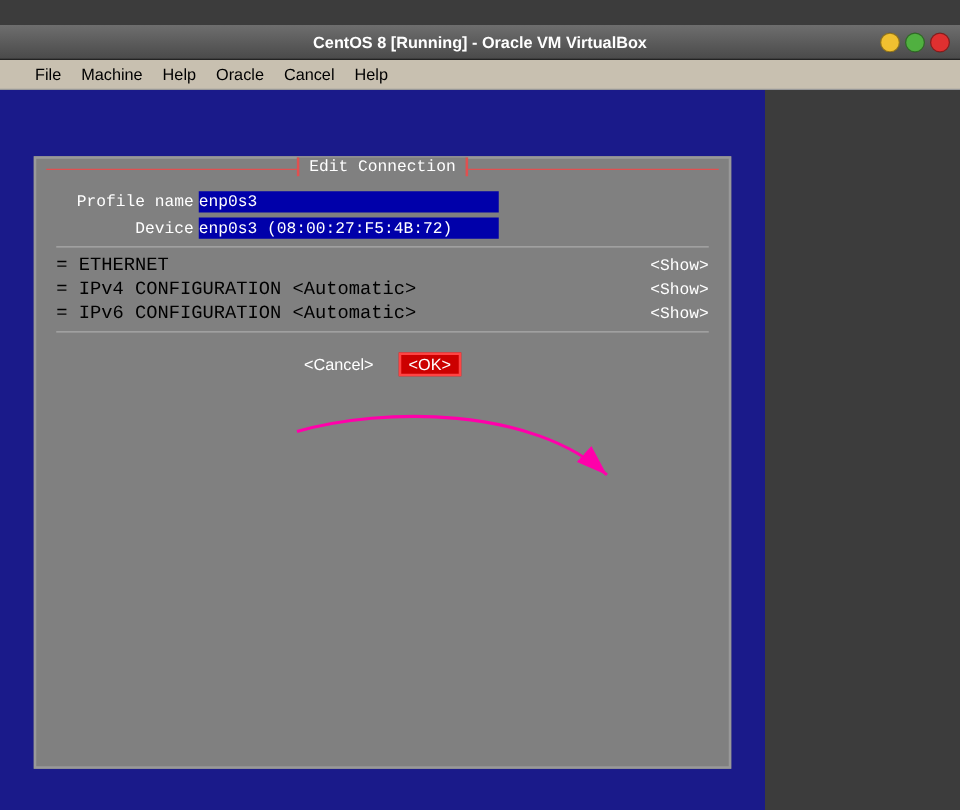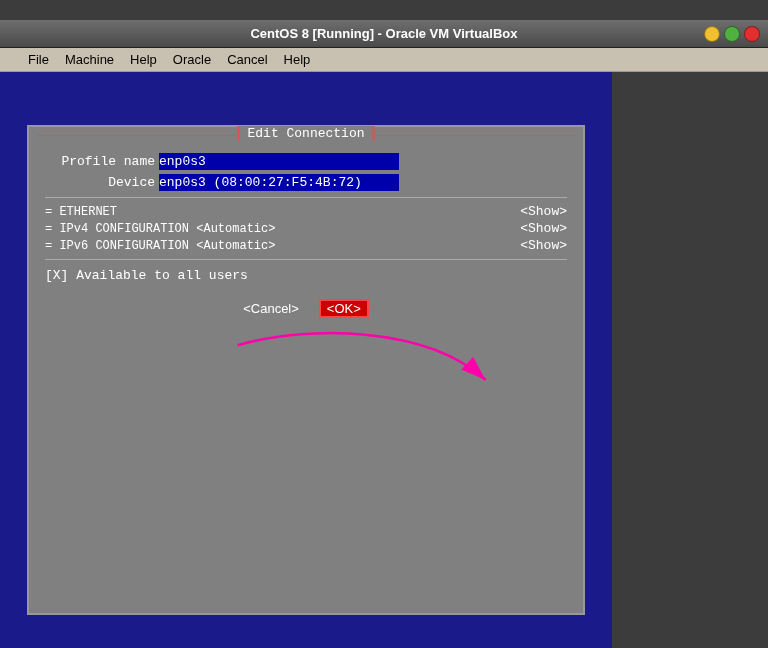--- a/index.html
+++ b/index.html
@@ -129,22 +129,22 @@
     }
 
     .section-row {
       display: flex;
       justify-content: space-between;
       align-items: center;
       margin-bottom: 2px;
       padding: 0 0;
     }
     .section-label {
-      color: #ffffff;
-      font-size: 12px;
+      color: #000000;
+      font-size: 15px;
     }
     .show-link {
       color: #fff;
       font-size: 13px;
     }
 
     .checkbox-row {
       margin-top: 8px;
       margin-bottom: 4px;
     }
@@ -250,23 +250,20 @@
       </div>
 
       <div class="section-row">
         <span class="section-label">= IPv6 CONFIGURATION &lt;Automatic&gt;</span>
         <span class="show-link">&lt;Show&gt;</span>
       </div>
 
       <hr class="separator-line">
 
       <div class="checkbox-row">
-        <div style="margin-top:4px;">
-          <span class="checkbox-item">[X] Available to all users</span>
-        </div>
       </div>
 
       <div class="button-row">
         <button class="btn-cancel">&lt;Cancel&gt;</button>
         <button class="btn-ok">&lt;OK&gt;</button>
       </div>
     </div>
 
     <svg class="arrow-overlay" viewBox="0 0 558 490">
       <defs>

